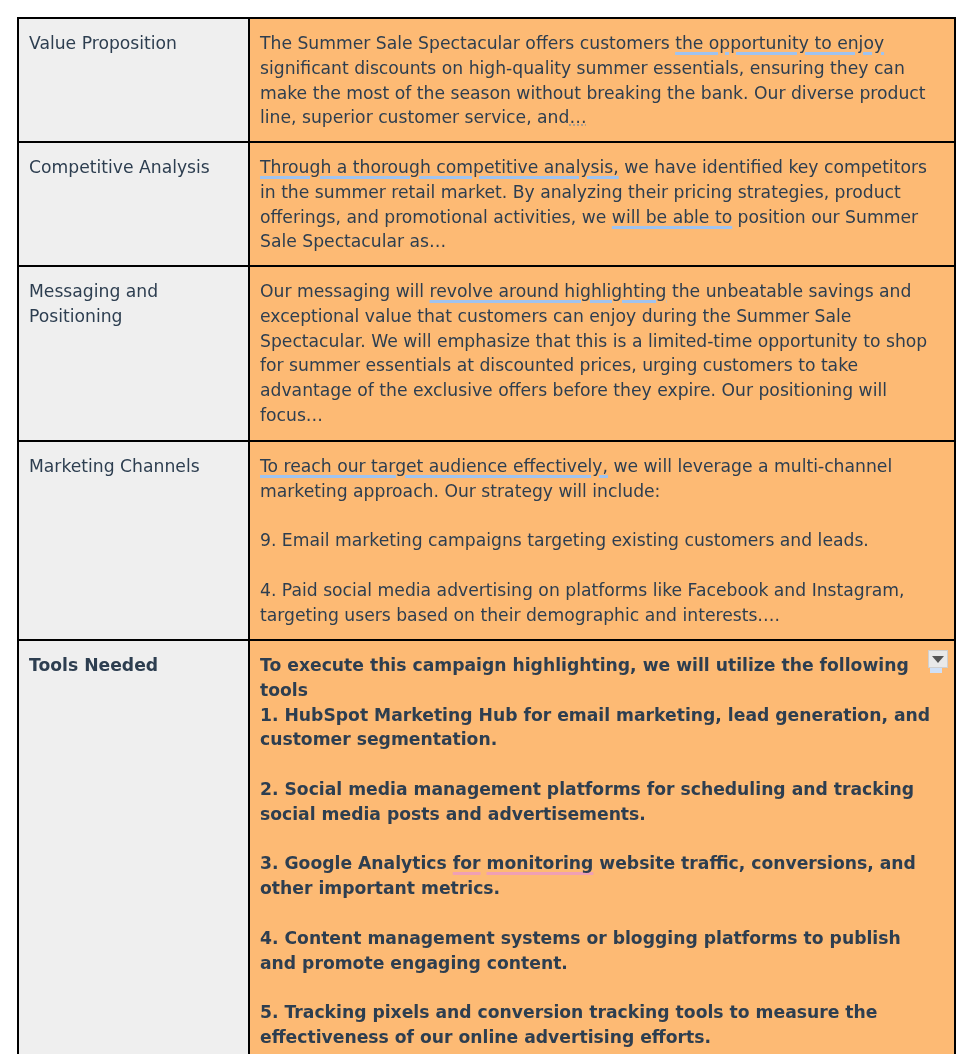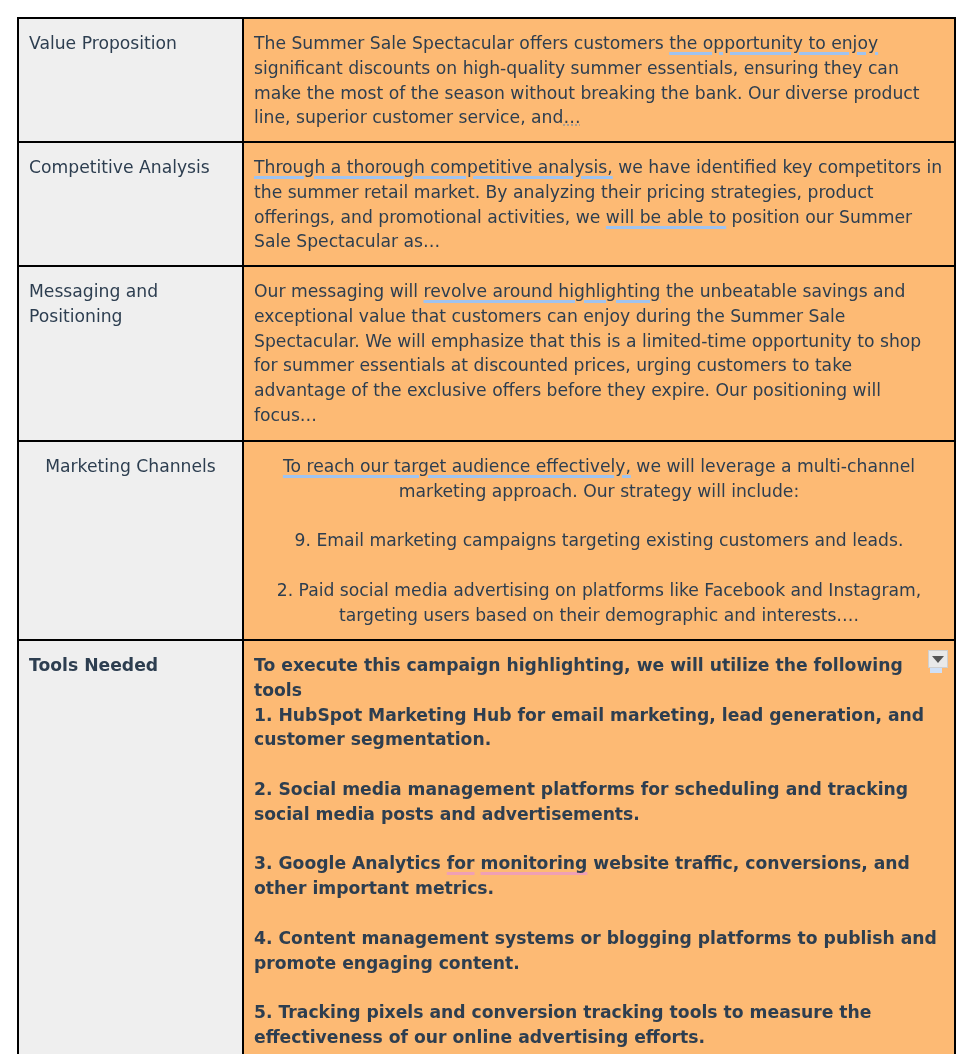--- a/index.html
+++ b/index.html
@@ -1,27 +1,27 @@
 <!DOCTYPE html>
 <html><head>
   <meta charset="utf-8">
   <style>
     html, body { margin: 0; padding: 0; background: #ffffff; }
     body { width: 978px; height: 1054px; position: relative; overflow: hidden;
       font-family: "DejaVu Sans", sans-serif; color: #2d3e50; }
     table.plan { position: absolute; left: 17px; top: 17px; width: 939px;
       border-collapse: collapse; table-layout: fixed; }
     table.plan td { border: 2px solid #000; vertical-align: top; font-size: 17.2px;
-      line-height: 24.8px; padding: 12px 10px 7px 10px; }
+      line-height: 24.8px; padding: 12px 16px 7px 10px; }
     td.label { width: 203px; background: #efefef; }
     td.content { background: #fdba74; position: relative; }
     tr.r1 td { height: 103px; }
     tr.r2 td { height: 103px; }
     tr.r3 td { height: 154px; }
-    tr.r4 td { height: 178px; text-align: center; }
+    tr.r4 td { height: 178px; }
     tr.r5 td { height: 379px; font-weight: bold; }
     .ul-blue { text-decoration: underline; text-decoration-color: #9fc3f0;
       text-decoration-thickness: 3px; text-underline-offset: 3px; }
     .ul-red { text-decoration: underline; text-decoration-color: #f0a0b4;
       text-decoration-thickness: 3px; text-underline-offset: 3px; margin-top: 48px; }
     .gap { height: 24.8px; }
     .para { margin: 0; }
     .dd-btn { position: absolute; right: 6px; top: 9px; width: 20px; height: 18px;
       background: #e9e9e9; border: 1px solid #cfcfcf; box-sizing: border-box;
       display: flex; align-items: center; justify-content: center; cursor: pointer; }
@@ -53,21 +53,21 @@
       <span>Our messaging will </span><span class="ul-blue">revolve around highlighting</span><span> the unbeatable savings and exceptional value that customers can enjoy during the Summer Sale Spectacular. We will emphasize that this is a limited-time opportunity to shop for summer essentials at discounted prices, urging customers to take advantage of the exclusive offers before they expire. Our positioning will focus…</span>
     </td>
   </tr>
   <tr class="r4">
     <td class="label">Marketing Channels</td>
     <td class="content">
       <p class="para"><span class="ul-blue">To reach our target audience effectively,</span><span> we will leverage a multi-channel marketing approach. Our strategy will include:</span></p>
       <div class="gap"></div>
       <p class="para">9. Email marketing campaigns targeting existing customers and leads.</p>
       <div class="gap"></div>
-      <p class="para">2. Paid social media advertising on platforms like Facebook and Instagram, targeting users based on their demographic and interests….</p>
+      <p class="para">4. Paid social media advertising on platforms like Facebook and Instagram, targeting users based on their demographic and interests….</p>
     </td>
   </tr>
   <tr class="r5">
     <td class="label">Tools Needed</td>
     <td class="content">
       <div class="dd-btn"></div>
       <div class="dd-tail"></div>
       <p class="para">To execute this campaign highlighting, we will utilize the following tools</p>
       <p class="para">1. HubSpot Marketing Hub for email marketing, lead generation, and customer segmentation.</p>
       <div class="gap"></div>

